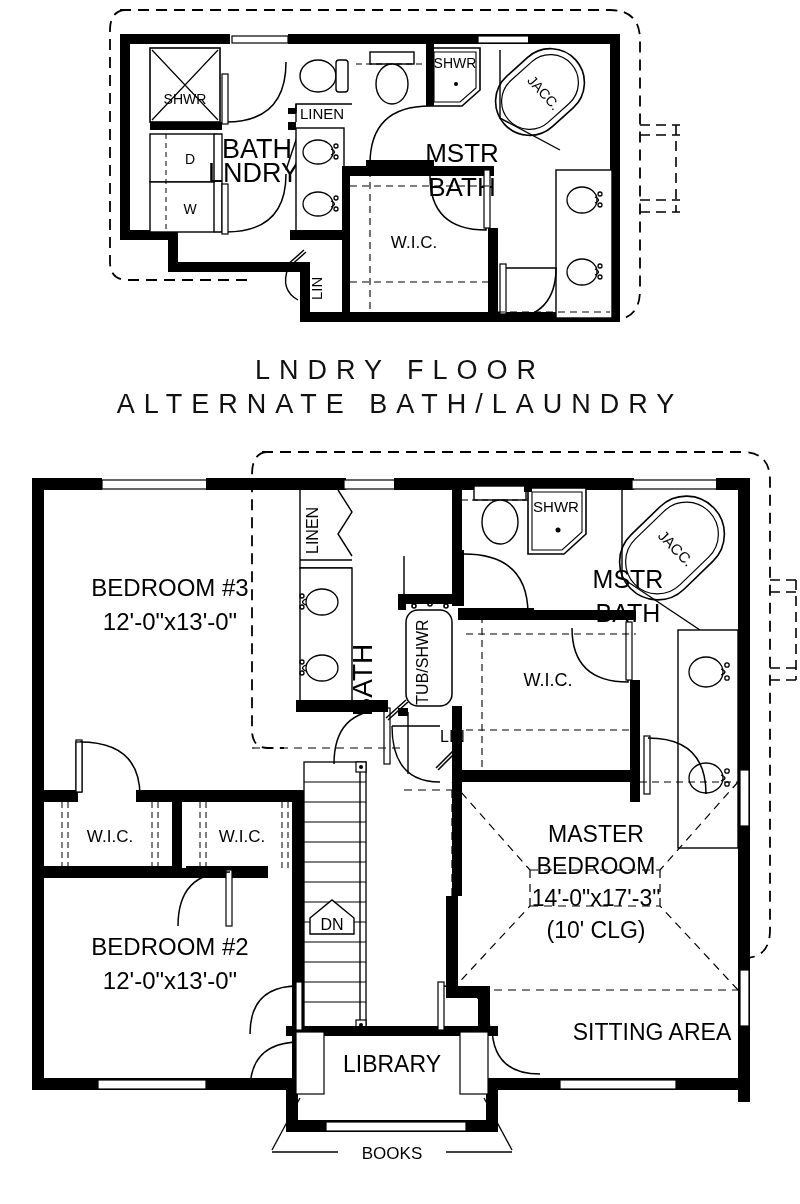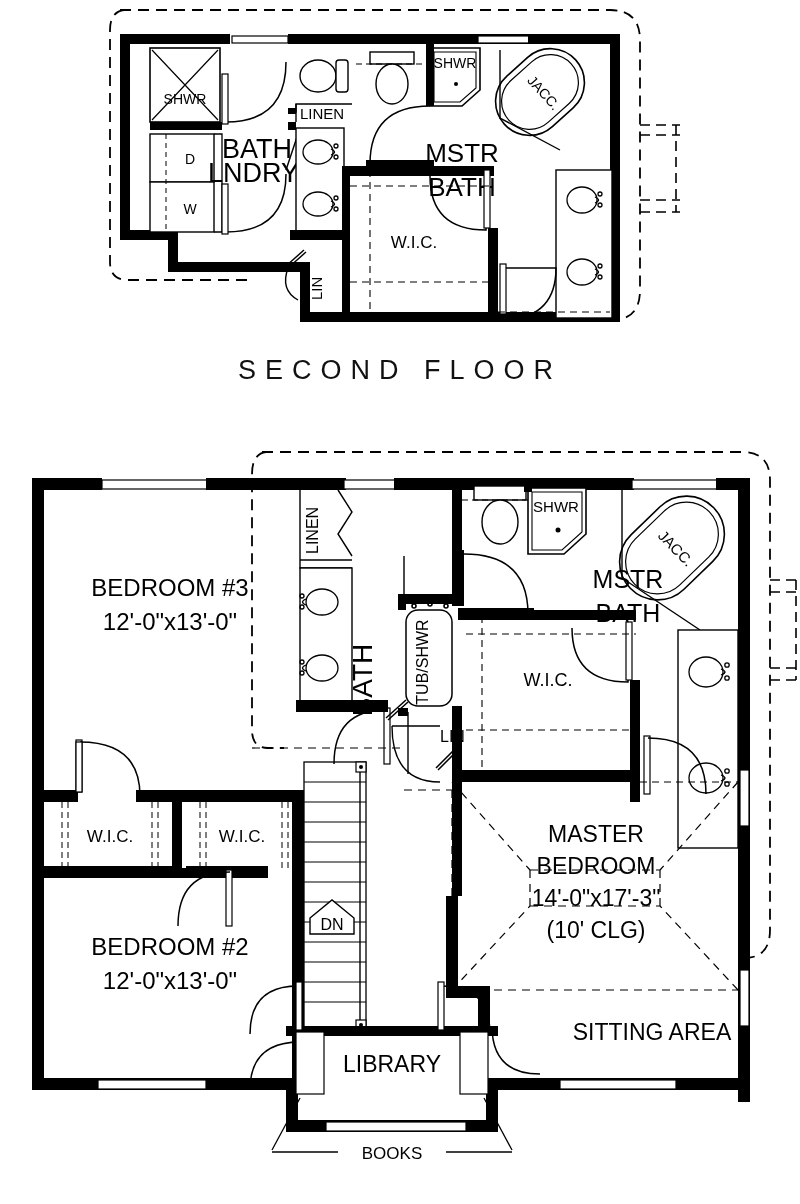--- a/index.html
+++ b/index.html
@@ -141,21 +141,22 @@
       <path d="M370 170 L370 312" stroke-dasharray="7 5" stroke-width="1.1"></path>
       <text x="414" y="248" text-anchor="middle" font-size="17" fill="#000" stroke="none">W.I.C.</text>
       <rect x="488" y="228" width="10" height="84" fill="#000" stroke="none"></rect>
 
       <path d="M502 268 L556 268 Q556 320 500 320" stroke-width="1.5"></path>
       <rect x="500" y="264" width="6" height="50" fill="#fff" stroke="#000" stroke-width="1.2"></rect>
       <path d="M498 312 L610 312" stroke-dasharray="7 5" stroke-width="1.1"></path>
     </g>
   </svg>
 
-  <div class="plan-title" id="title-line-1">SECOND FLOOR</div>
+  <div class="plan-title" id="title-line-1">LNDRY FLOOR</div>
+  <div class="plan-title" id="title-line-2">ALTERNATE BATH/LAUNDRY</div>
 
   <svg id="main-plan" width="800" height="780" viewBox="0 0 800 780" style="position:absolute;left:0;top:430;">
     <g fill="none" stroke="#000" stroke-width="1.6" shape-rendering="geometricPrecision">
 
       <path d="M262 22 L742 22 Q770 22 770 50 L770 500 Q770 528 744 528" stroke-dasharray="11 7" stroke-width="1.8"></path>
       <path d="M266 22 Q252 24 252 44 L252 300 Q252 318 268 318 L284 318" stroke-dasharray="11 7" stroke-width="1.8"></path>
       <path d="M770 150 L800 150 M770 162 L800 162" stroke-dasharray="10 6"></path>
       <path d="M770 238 L800 238 M770 250 L800 250" stroke-dasharray="10 6"></path>
       <path d="M796 150 L796 250" stroke-dasharray="10 6"></path>
 

